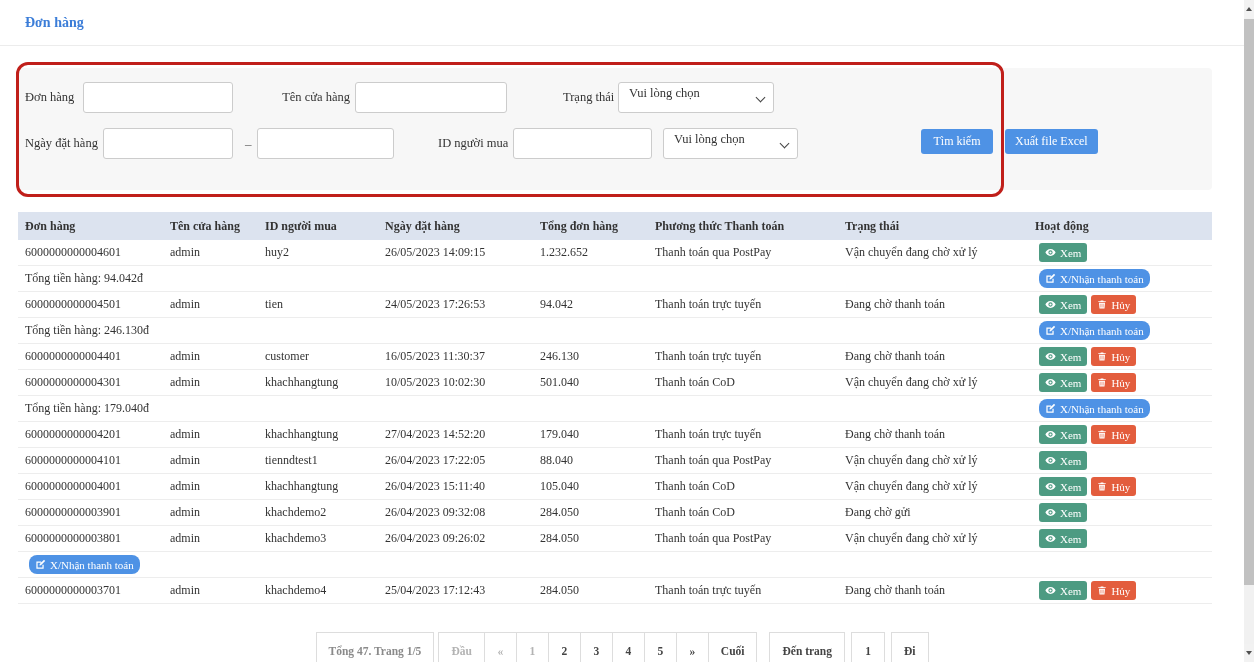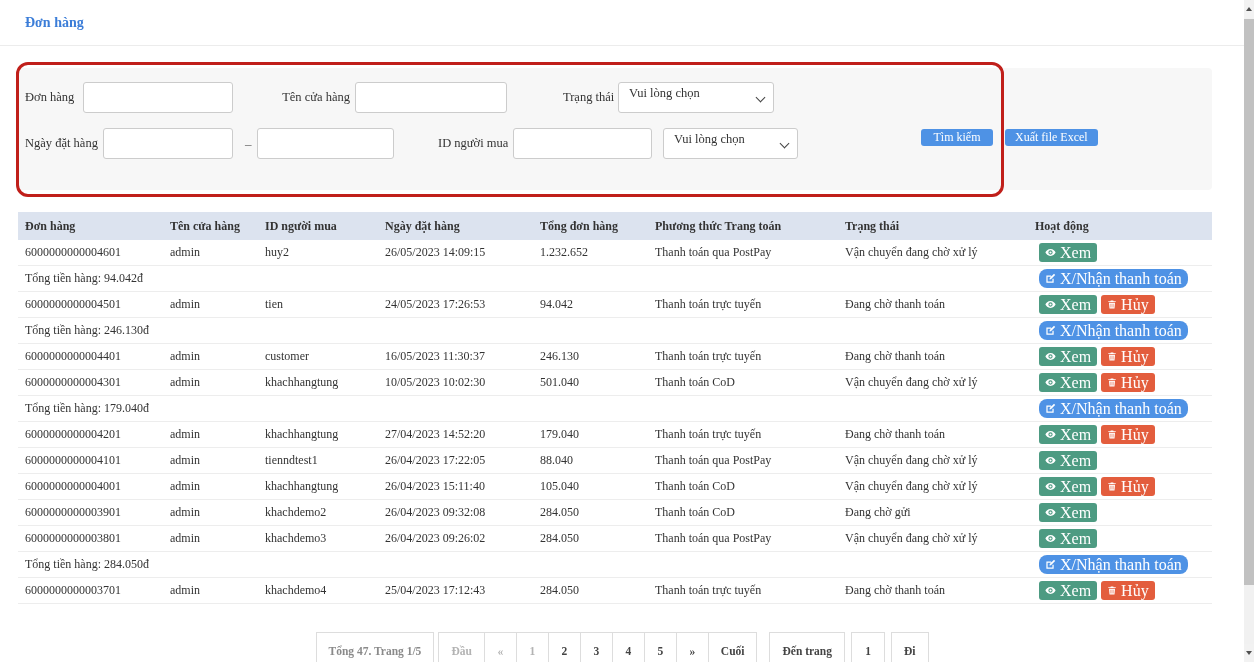--- a/index.html
+++ b/index.html
@@ -11,34 +11,34 @@
   
   .titlebar { position:absolute; left:0; top:0; width:1244px; height:46px; border-bottom:1px solid #ececec; }
   .page-title { position:absolute; left:25px; top:15px; font-size:14px; font-weight:bold; color:var(--title-blue,#3b7dd8); }
   
   .filter-panel { position:absolute; left:18px; top:68px; width:1194px; height:122px; background:#f7f7f7; border-radius:4px; }
   .f-label { position:absolute; font-size:12.5px; color:#333; line-height:31px; white-space:nowrap; }
   .f-input { position:absolute; height:31px; border:1px solid #ccc; border-radius:3px; background:#fff; font-size:12px; padding:0 8px; font-family:inherit; color:#333; }
   .f-select { position:absolute; height:31px; border:1px solid #ccc; border-radius:3px; background:#fff; font-size:12.5px; color:#333; display:flex; align-items:center; padding:0 24px 8px 10px; cursor:pointer; }
   .chev { position:absolute; right:9px; top:11px; width:7px; height:7px; border-right:1.5px solid #444; border-bottom:1.5px solid #444; transform:rotate(45deg); }
   .f-dash { position:absolute; font-size:13px; color:#555; line-height:31px; }
-  .f-btn { position:absolute; height:17px; border:none; border-radius:3px; background:var(--accent-blue,#4e92e5); color:#fff; font-size:12px; font-family:inherit; cursor:pointer; padding:0 10px; }
+  .f-btn { position:absolute; height:25px; border:none; border-radius:3px; background:var(--accent-blue,#4e92e5); color:#fff; font-size:12px; font-family:inherit; cursor:pointer; padding:0 10px; }
   .red-annotation { position:absolute; left:16px; top:62px; width:988px; height:135px; border:3px solid var(--annotation-red,#c01f1a); border-radius:12px; pointer-events:none; z-index:5; }
   
   .table { position:absolute; left:18px; top:212px; width:1194px; font-size:12px; color:#333; }
   .thead, .trow {
     display:grid; align-items:center; padding-left:7px;
     grid-template-columns:145px 95px 120px 155px 115px 190px 190px 1fr;
   }
   .thead { height:28px; background:var(--header-bg,#dce3ef); font-weight:bold; }
   .trow { height:26px; border-bottom:1px solid #ededed; }
   .cell { overflow:hidden; white-space:nowrap; }
   .summary-label { grid-column:1/8; }
   .actions { display:flex; align-items:center; gap:4px; padding-left:4px; }
-  .btn { display:inline-flex; align-items:center; gap:4px; height:19px; padding:0 6px; border:none; border-radius:3px; color:#fff; font-size:16px; font-family:inherit; cursor:pointer; white-space:nowrap; }
+  .btn { display:inline-flex; align-items:center; gap:4px; height:19px; padding:0 6px; border:none; border-radius:3px; color:#fff; font-size:11px; font-family:inherit; cursor:pointer; white-space:nowrap; }
   .btn-view    { background:var(--green,#4d9b82); }
   .btn-cancel  { background:var(--red-orange,#e35d3d); }
   .btn-confirm { background:var(--accent-blue,#4e92e5);border-radius:8px; }
   .ic { display:inline-flex; align-items:center; }
   
   .pagination { position:absolute; left:0; top:632px; width:1244px; display:flex; justify-content:center; align-items:flex-start; }
   .pg-box { height:38px; line-height:36px; background:#fff; border:1px solid #ddd; font-size:11.5px; font-weight:bold; color:#444; padding:0 12px; font-family:inherit; text-align:center; }
   .pg-summary { color:#8a8a8a; margin-right:5px; }
   .pg-group { display:flex; }
   .pg-group .pg-box { margin-left:-1px; min-width:33px; cursor:pointer; }
@@ -91,21 +91,21 @@
 
   <div class="red-annotation"></div>
 
   <div class="table">
     <div class="thead">
       <div class="cell">Đơn hàng</div>
       <div class="cell">Tên cửa hàng</div>
       <div class="cell">ID người mua</div>
       <div class="cell">Ngày đặt hàng</div>
       <div class="cell">Tổng đơn hàng</div>
-      <div class="cell">Phương thức Trang toán</div>
+      <div class="cell">Phương thức Thanh toán</div>
       <div class="cell">Trạng thái</div>
       <div class="cell">Hoạt động</div>
     </div>
     <div id="tbody">
         <div class="trow">
           <div class="cell">6000000000004601</div>
           <div class="cell">admin</div>
           <div class="cell">huy2</div>
           <div class="cell">26/05/2023 14:09:15</div>
           <div class="cell">1.232.652</div>
@@ -347,21 +347,20 @@
               <span class="ic">
                 <svg width="11" height="11" viewBox="0 0 16 16">
                   <path fill="#fff" d="M8 3C4.2 3 1.4 6 .6 8c.8 2 3.6 5 7.4 5s6.6-3 7.4-5C14.6 6 11.8 3 8 3zm0 8.1A3.1 3.1 0 1 1 8 4.9a3.1 3.1 0 0 1 0 6.2zM8 6.4A1.6 1.6 0 1 0 8 9.6 1.6 1.6 0 0 0 8 6.4z"></path>
                 </svg>
               </span>
               <span>Xem</span>
             </button>
           </div>
         </div>
         <div class="trow">
-          <div class="cell summary-label">Tổng tiền hàng: 284.050đ</div>
           <div class="cell actions">
             <button class="btn btn-confirm">
               <span class="ic">
                 <svg width="11" height="11" viewBox="0 0 16 16">
                   <path fill="#fff" d="M2 3.5h7v1.8H3.8v7h7V8.5h1.8v5.6H2V3.5zm11.1-2.3 1.7 1.7-6.2 6.2-2.1.4.4-2.1 6.2-6.2z"></path>
                 </svg>
               </span>
               <span>X/Nhận thanh toán</span>
             </button>
           </div>

